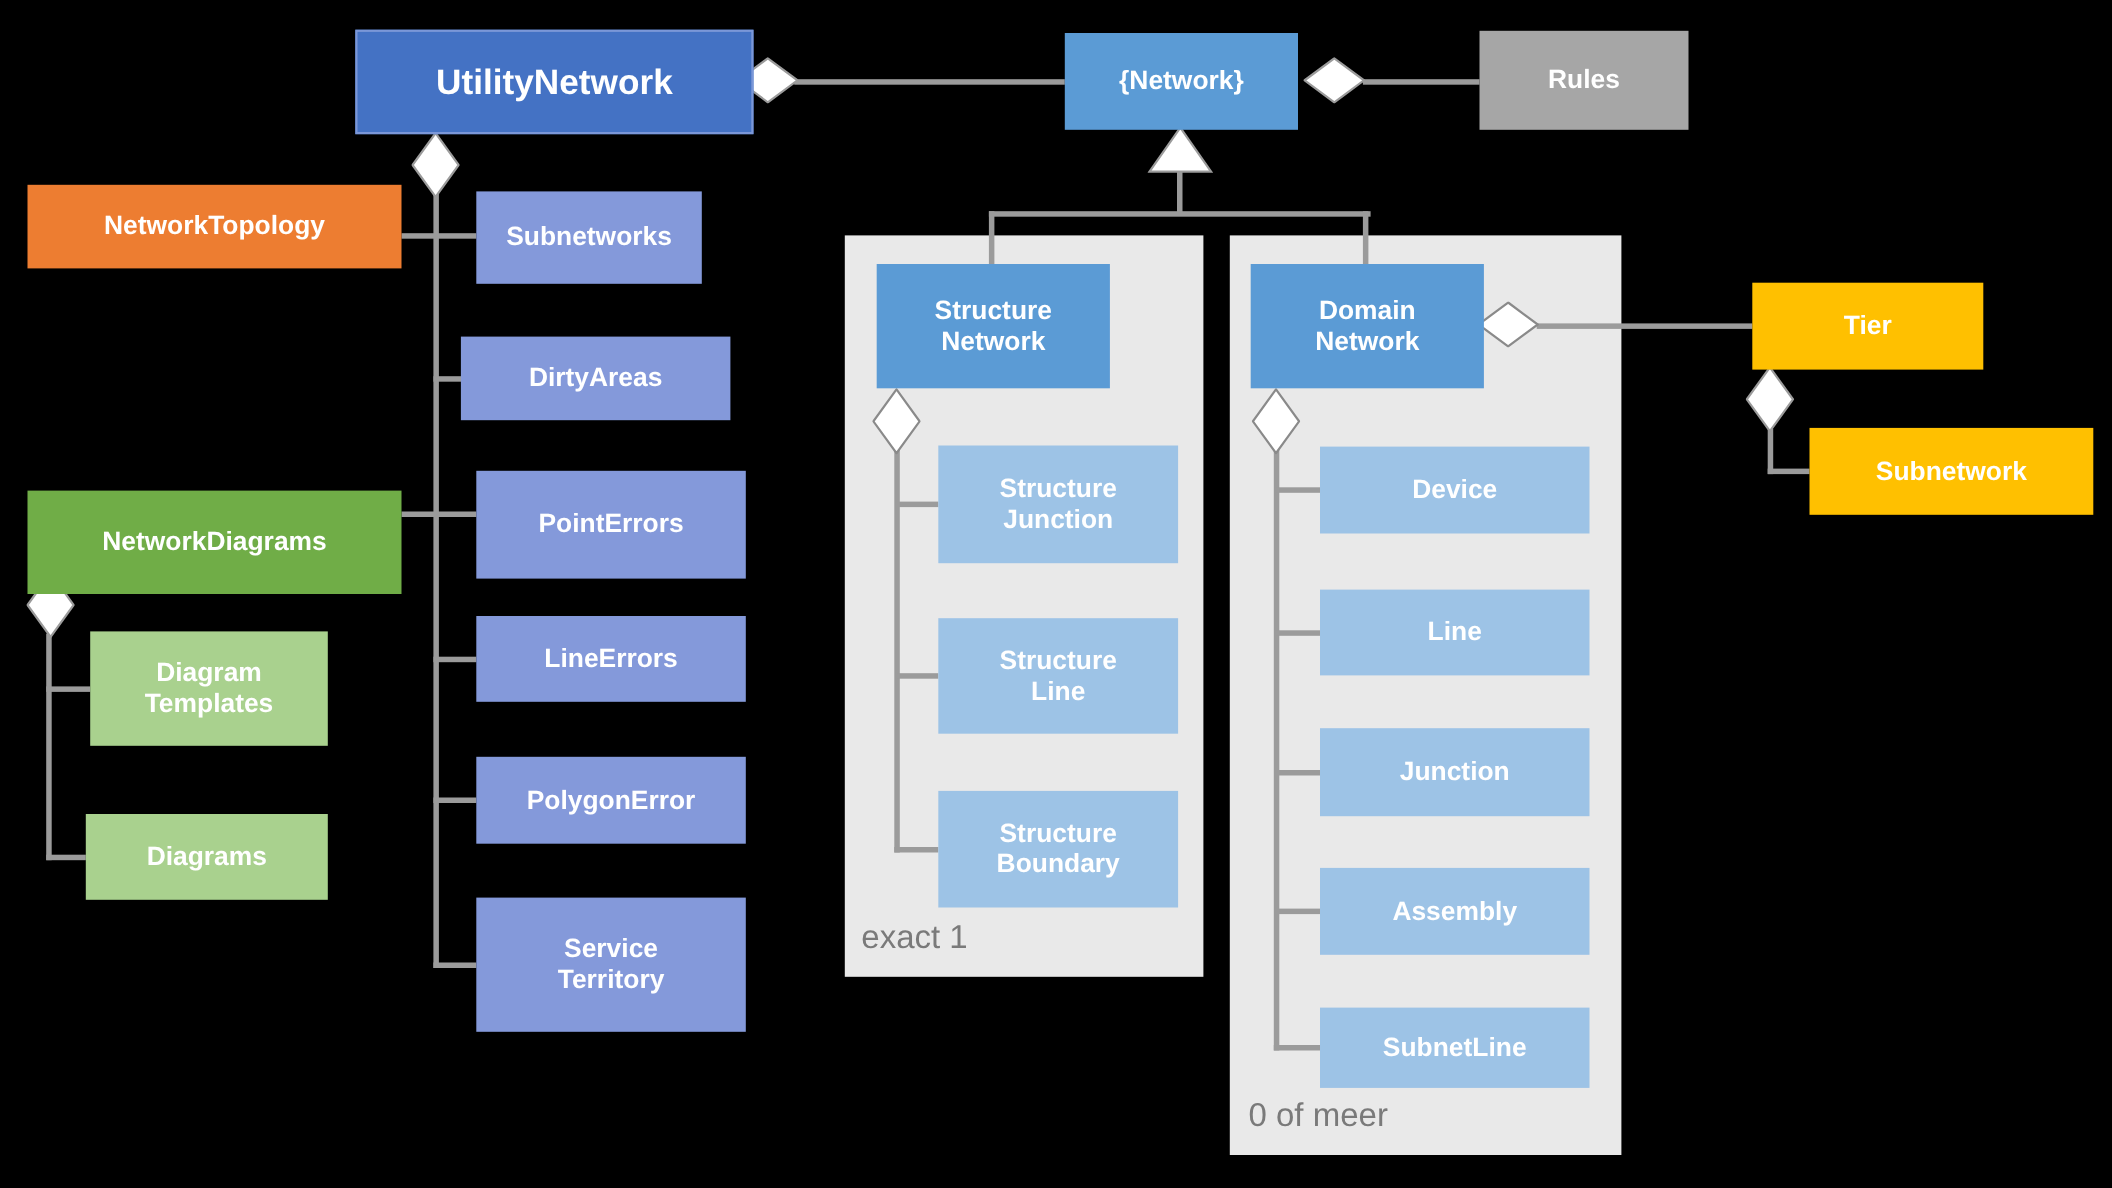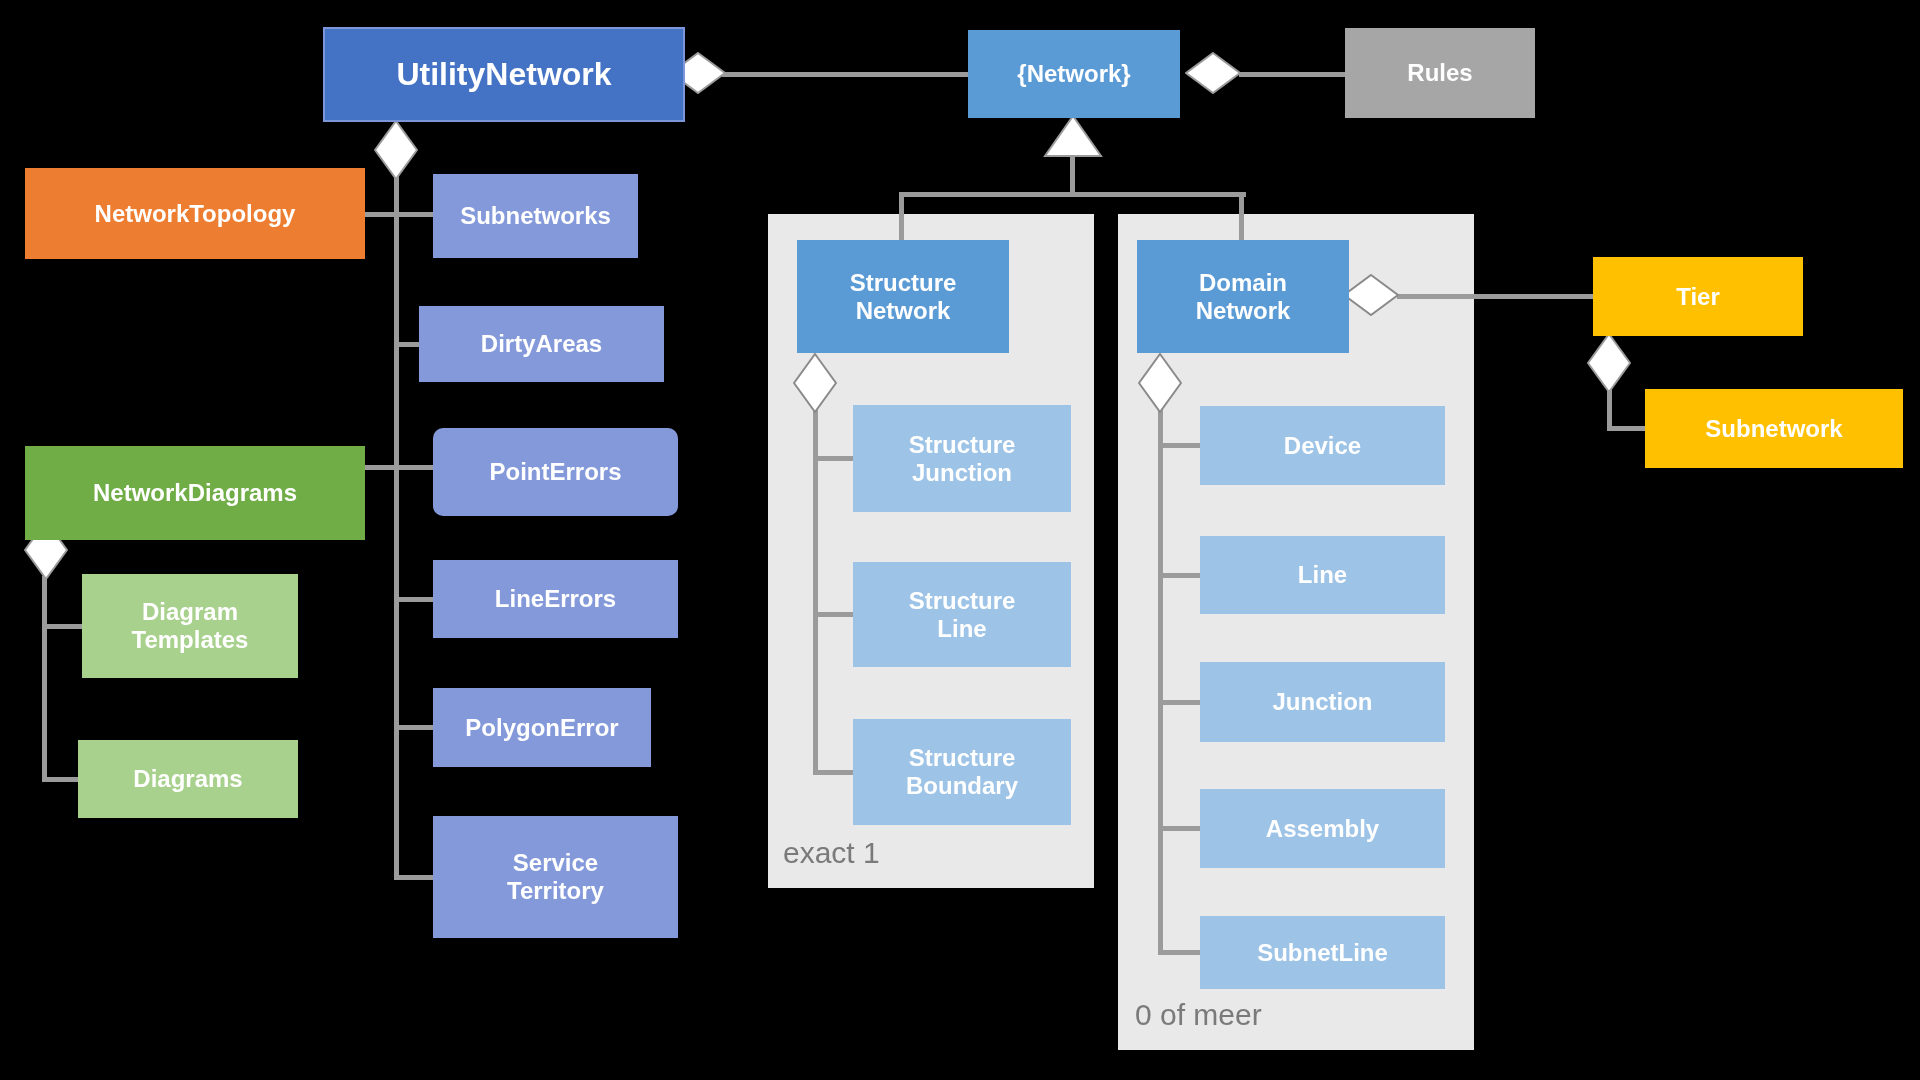--- a/index.html
+++ b/index.html
@@ -90,26 +90,26 @@
     </svg>
 
   <svg class="dia" style="left:1043px;top:114px;" width="60" height="44" viewBox="0 0 60 44">
       <polygon points="30,2 58,42 2,42" fill="#ffffff" stroke="#9b9b9b" stroke-width="2"></polygon>
     </svg>
 
   <div class="box" style="left: 323px; top: 27px; width: 362px; height: 95px; font-size: 32px; border: 2px solid rgb(123, 151, 216); background-color: rgb(68, 114, 196);">UtilityNetwork</div>
   <div class="box" style="left: 968px; top: 30px; width: 212px; height: 88px; background-color: rgb(91, 155, 213);">{Network}</div>
   <div class="box" style="left: 1345px; top: 28px; width: 190px; height: 90px; background-color: rgb(166, 166, 166);">Rules</div>
 
-  <div class="box" style="left: 25px; top: 168px; width: 340px; height: 91px; background-color: rgb(237, 125, 49);">NetworkTopology</div>
+  <div class="box" style="left: 25px; top: 168px; width: 340px; height: 76px; background-color: rgb(237, 125, 49);">NetworkTopology</div>
   <div class="box" style="left: 433px; top: 174px; width: 205px; height: 84px; background-color: rgb(132, 153, 218);">Subnetworks</div>
   <div class="box" style="left: 419px; top: 306px; width: 245px; height: 76px; background-color: rgb(132, 153, 218);">DirtyAreas</div>
-  <div class="box" style="left: 433px; top: 428px; width: 245px; height: 88px; background-color: rgb(132, 153, 218); border-radius: 10px;">PointErrors</div>
+  <div class="box" style="left: 433px; top: 428px; width: 245px; height: 98px; background-color: rgb(132, 153, 218);">PointErrors</div>
   <div class="box" style="left: 433px; top: 560px; width: 245px; height: 78px; background-color: rgb(132, 153, 218);">LineErrors</div>
-  <div class="box" style="left: 433px; top: 688px; width: 218px; height: 79px; background-color: rgb(132, 153, 218);">PolygonError</div>
+  <div class="box" style="left: 433px; top: 688px; width: 245px; height: 79px; background-color: rgb(132, 153, 218);">PolygonError</div>
   <div class="box" style="left: 433px; top: 816px; width: 245px; height: 122px; background-color: rgb(132, 153, 218);">Service
 Territory</div>
 
   <div class="box" style="left: 25px; top: 422px; width: 340px; height: 94px; background-color: rgb(112, 173, 71); margin-top: 24px;">NetworkDiagrams</div>
   <div class="box" style="left: 82px; top: 574px; width: 216px; height: 104px; background-color: rgb(169, 209, 142);">Diagram
 Templates</div>
   <div class="box" style="left: 78px; top: 740px; width: 220px; height: 78px; background-color: rgb(169, 209, 142);">Diagrams</div>
 
   <div class="box" style="left: 797px; top: 240px; width: 212px; height: 113px; background-color: rgb(91, 155, 213);">Structure
 Network</div>

